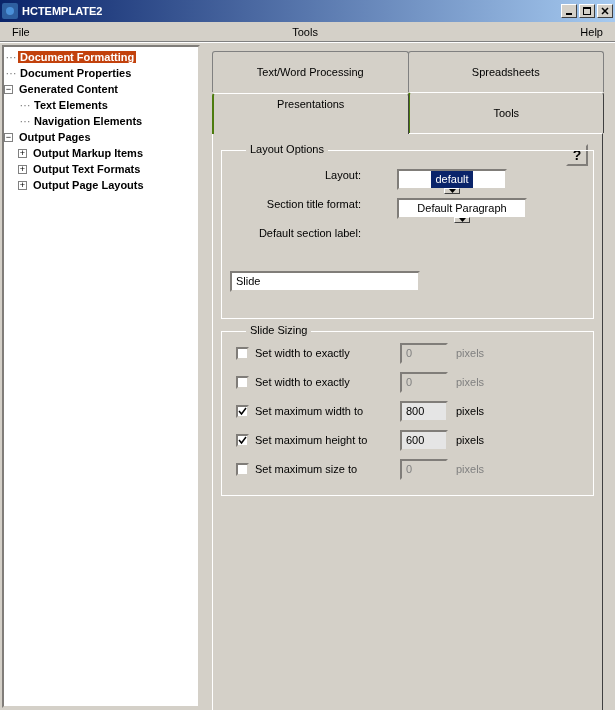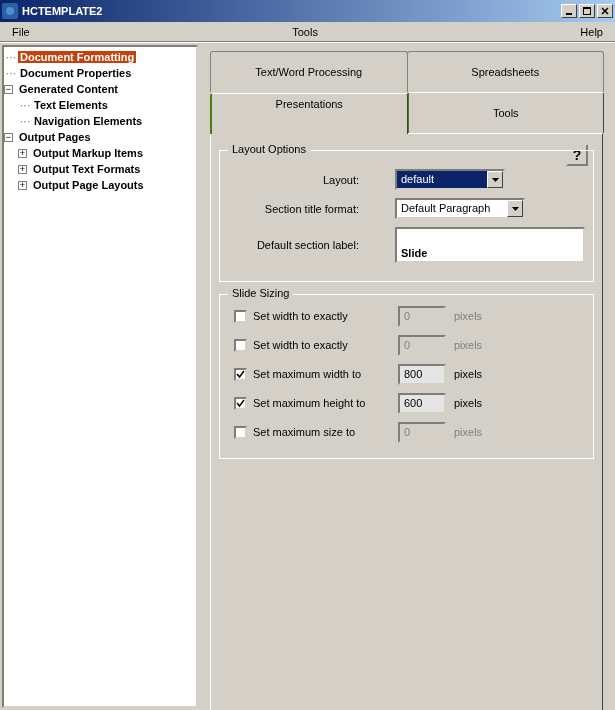--- a/index.html
+++ b/index.html
@@ -29,30 +29,30 @@
 .tab-row { display:flex; }
 .tab { flex:1; text-align:center; padding: 14px 8px; background:#d4d0c8; border:1px solid #808080; border-bottom:none; border-top-left-radius:3px; border-top-right-radius:3px; margin-right:-1px; cursor:pointer; position:relative; }
 .tab.back { z-index:1; }
 .tab.active { background:#d4d0c8; border-top:1px solid #fff; border-left:1px solid #fff; border-right:1px solid #404040; z-index:3; top:1px; padding-top:4px; }
 .tab-row2 .tab { border-top:1px solid #fff; border-left:2px solid #4d7c0f; border-right:1px solid #404040; }
 .tab-body { border-left:1px solid #fff; border-top:1px solid #fff; border-right:1px solid #404040; border-bottom:1px solid #404040; padding: 12px 8px 8px 8px; min-height: 600px; position:relative; }
 
 .help-btn { position:absolute; right:14px; top:10px; width:22px; height:22px; border:2px outset #d4d0c8; background:#d4d0c8; text-align:center; font-weight:bold; font-size:14px; cursor:pointer; line-height:18px;}
 
 .fieldset { border:1px groove #fff; padding: 10px 8px 8px 8px; margin-bottom: 12px; position:relative; }
-.legend { position:absolute; top:-8px; left:8px; background:#d4d0c8; padding: 0 4px; }
-
-.form-row { display:flex; align-items:center; margin-bottom: 8px; gap: 32px; }
+.legend { position:absolute; top:-8px; left:24px; background:#d4d0c8; padding: 0 4px; }
+
+.form-row { display:flex; margin-bottom: 8px; gap: 32px; }
 .form-label { width: 135px; text-align:right; padding-right: 4px; }
-.select { display:flex; align-items:center; border:2px inset #d4d0c8; background:#fff; height:21px; }
+.select { display:flex; align-items:center; border:2px inset #d4d0c8; background:#fff; height:21px;flex-direction:column; }
 .select.hl .sel-text { background:#0a246a; color:#fff; }
 .sel-text { flex:1; padding: 0 4px; line-height:17px; }
 .sel-btn { width:16px; height:17px; background:#d4d0c8; border:1px solid #fff; border-right-color:#404040; border-bottom-color:#404040; display:flex; align-items:center; justify-content:center; cursor:pointer;}
 .sel-btn svg { width:7px; height:4px; }
-.text-input { border:2px inset #d4d0c8; background:#fff; height:21px; padding: 16px 4px; line-height:17px;font-weight:bold; }
+.text-input { border:2px inset #d4d0c8; background:#fff; height:21px; padding: 0 4px; line-height:17px; }
 
 .sizing-row { display:flex; align-items:center; margin-bottom: 7px; height:22px;}
 .chk { width:13px; height:13px; border:2px inset #d4d0c8; background:#fff; margin-right:6px; display:flex; align-items:center; justify-content:center; cursor:pointer;}
 .chk svg { width:9px; height:9px; }
 .sizing-label { width: 145px; }
 .num-input { width:48px; height:21px; border:2px inset #d4d0c8; padding:0 4px; line-height:17px; margin-right:8px;}
 .num-input.enabled { background:#e5e5e5; color:#000; }
 .num-input.disabled { background:#d4d0c8; color:#808080; }
 .unit { color:#000; }
 .unit.disabled { color:#808080; }
@@ -163,21 +163,21 @@
             <div class="form-label">Section title format:</div>
             <div class="select" style="width:130px;">
               <div class="sel-text">Default Paragraph</div>
               <div class="sel-btn">
                   <svg viewBox="0 0 7 4">
                     <path d="M0 0 L7 0 L3.5 4 Z" fill="#000"></path>
                   </svg>
                 </div>
             </div>
           </div>
-          <div class="form-row" style="margin-bottom:10px;">
+          <div class="form-row" style="margin-bottom:18px;flex-direction:column;">
             <div class="form-label">Default section label:</div>
             <div class="text-input" style="width:190px;">Slide</div>
           </div>
         </div>
 
         <div class="fieldset">
           <div class="legend">Slide Sizing</div>
           <div id="sizing-rows" style="padding-left:6px;">
               <div class="sizing-row">
                 <div class="chk"></div>

